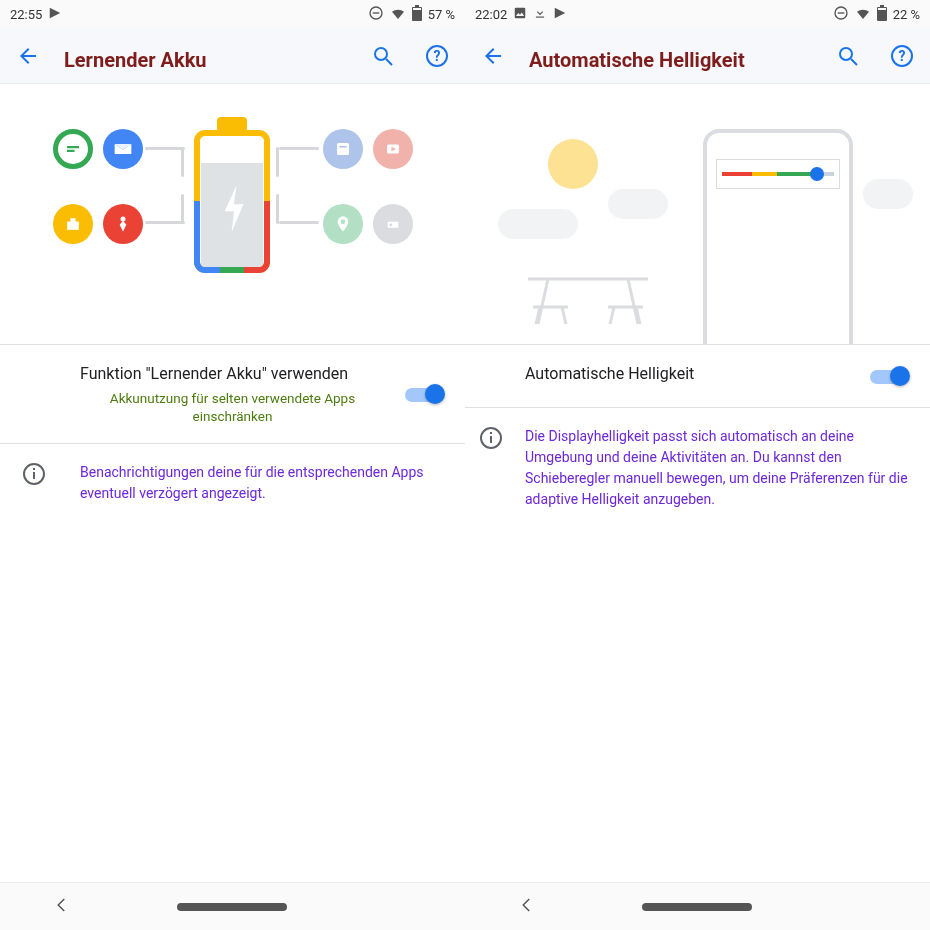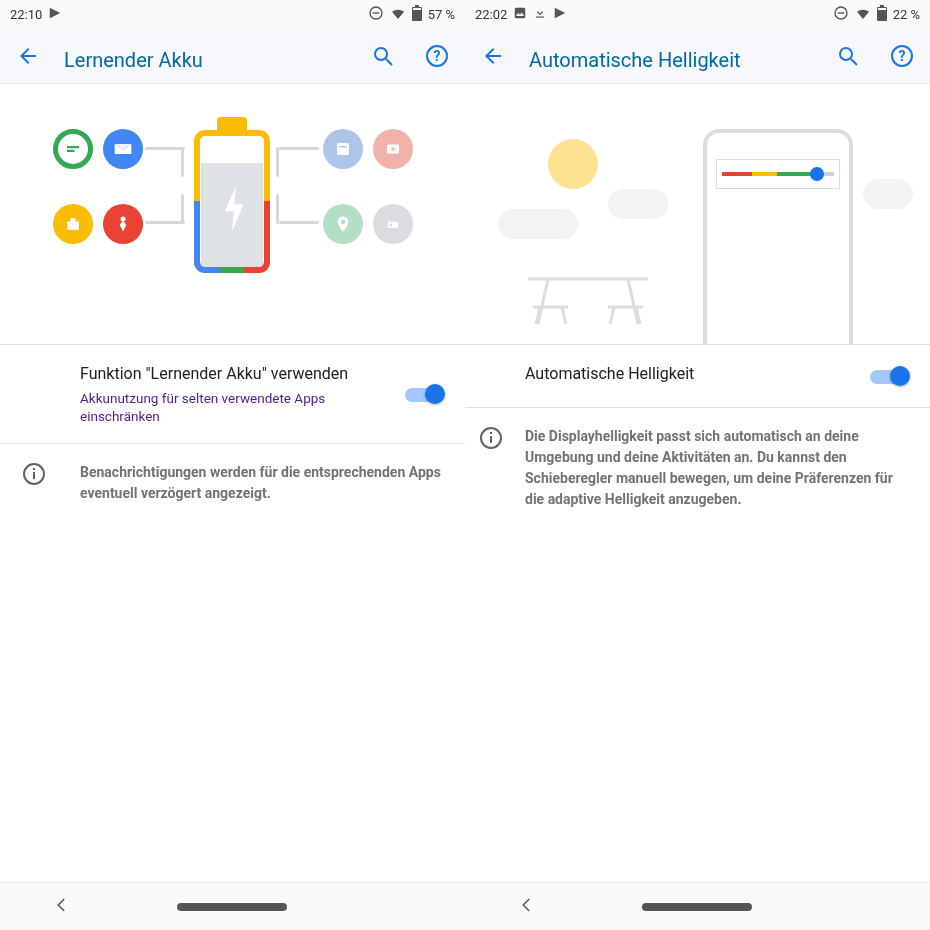--- a/index.html
+++ b/index.html
@@ -41,23 +41,23 @@
   .appbar {
     height: 56px;
     background: #f6f8fb;
     border-bottom: 1px solid #e8eaed;
     display: flex;
     align-items: center;
     padding: 0 10px;
     gap: 18px;
   }
   .appbar-title {
-    color: #0369a1;
+    color: #7f1d1d;
     font-size: 20px;
-    font-weight: 400;
+    font-weight: 700;
     flex: 1;
     margin-top: 8px;
   }
   .icon-btn {
     width: 36px;
     height: 36px;
     display: flex;
     align-items: center;
     justify-content: center;
     color: #1a73e8;
@@ -82,22 +82,23 @@
   }
   .setting-text { flex: 1; padding-right: 20px; }
   .setting-title {
     font-size: 16px;
     color: #202124;
     line-height: 1.35;
     margin-bottom: 4px;
   }
   .setting-sub {
     font-size: 13.5px;
-    color: #4c1d95;
+    color: #4d7c0f;
     line-height: 1.35;
+    text-align: center;
   }
   .toggle {
     width: 40px; height: 24px; position: relative; cursor: pointer;
   }
   .toggle-track {
     position: absolute; top: 6px; left: 0; width: 34px; height: 14px;
     background: #a4c7fb; border-radius: 8px;
   }
   .toggle-thumb {
     position: absolute; top: 2px; right: 0; width: 20px; height: 20px;
@@ -110,24 +111,23 @@
     position: relative;
   }
   .info-row .info-icon {
     position: absolute;
     left: 22px; top: 18px;
     width: 24px; height: 24px;
     color: #5f6368;
   }
   .info-para {
     font-size: 14px;
-    color: #737373;
+    color: #6d28d9;
     line-height: 1.5;
     margin-bottom: 18px;
-    font-weight: bold;
   }
   .info-para:last-child { margin-bottom: 0; }
   .flex-fill { flex: 1; background: #fff; }
   .navbar {
     height: 48px;
     background: #fafafa;
     display: flex;
     align-items: center;
     justify-content: space-around;
     border-top: 1px solid #eee;
@@ -183,21 +183,21 @@
   .table-ill { position:absolute; stroke:#dadce0; stroke-width:3; fill:none;}
 </style>
 </head>
 <body>
 
 <div class="screens">
 
   <div class="screen">
     <div class="statusbar">
       <div class="left">
-        <span>22:10</span>
+        <span>22:55</span>
         <span>
           <svg width="14" height="14" viewBox="0 0 24 24">
               <path fill="#555" d="M3 3l18 9L3 21z"></path>
             </svg>
         </span>
       </div>
       <div class="right">
         <span>
           <svg width="16" height="16" viewBox="0 0 24 24">
               <circle cx="12" cy="12" r="9" fill="none" stroke="#555" stroke-width="2"></circle>
@@ -330,21 +330,21 @@
     <div class="divider"></div>
 
     <div class="info-row">
       <span class="info-icon">
         <svg width="24" height="24" viewBox="0 0 24 24">
             <circle cx="12" cy="12" r="10" fill="none" stroke="#5f6368" stroke-width="2"></circle>
             <rect x="11" y="10" width="2" height="7" fill="#5f6368"></rect>
             <rect x="11" y="6" width="2" height="2" fill="#5f6368"></rect>
           </svg>
       </span>
-      <p class="info-para">Benachrichtigungen werden für die entsprechenden Apps eventuell verzögert angezeigt.</p>
+      <p class="info-para">Benachrichtigungen deine für die entsprechenden Apps eventuell verzögert angezeigt.</p>
     </div>
 
     <div class="flex-fill"></div>
 
     <div class="navbar">
       <span class="nav-chevron">
         <svg width="18" height="18" viewBox="0 0 24 24">
             <path fill="none" stroke="#555" stroke-width="2" d="M15 4l-8 8 8 8"></path>
           </svg>
       </span>

